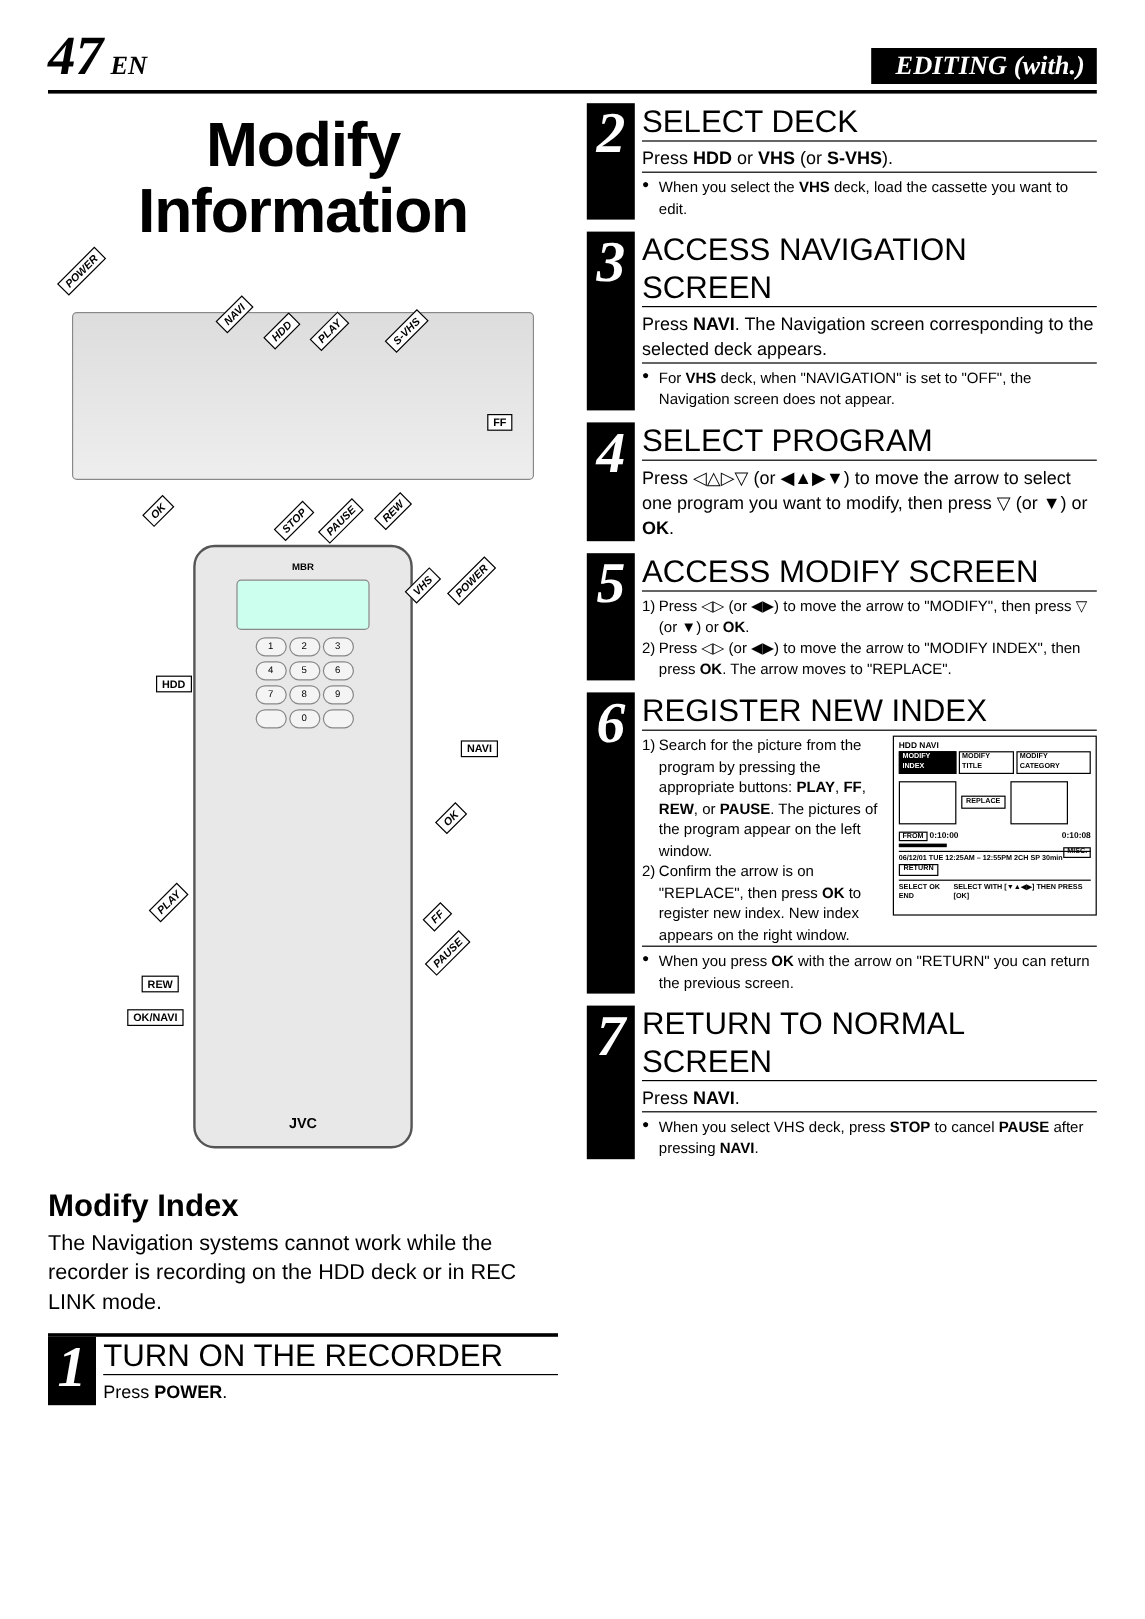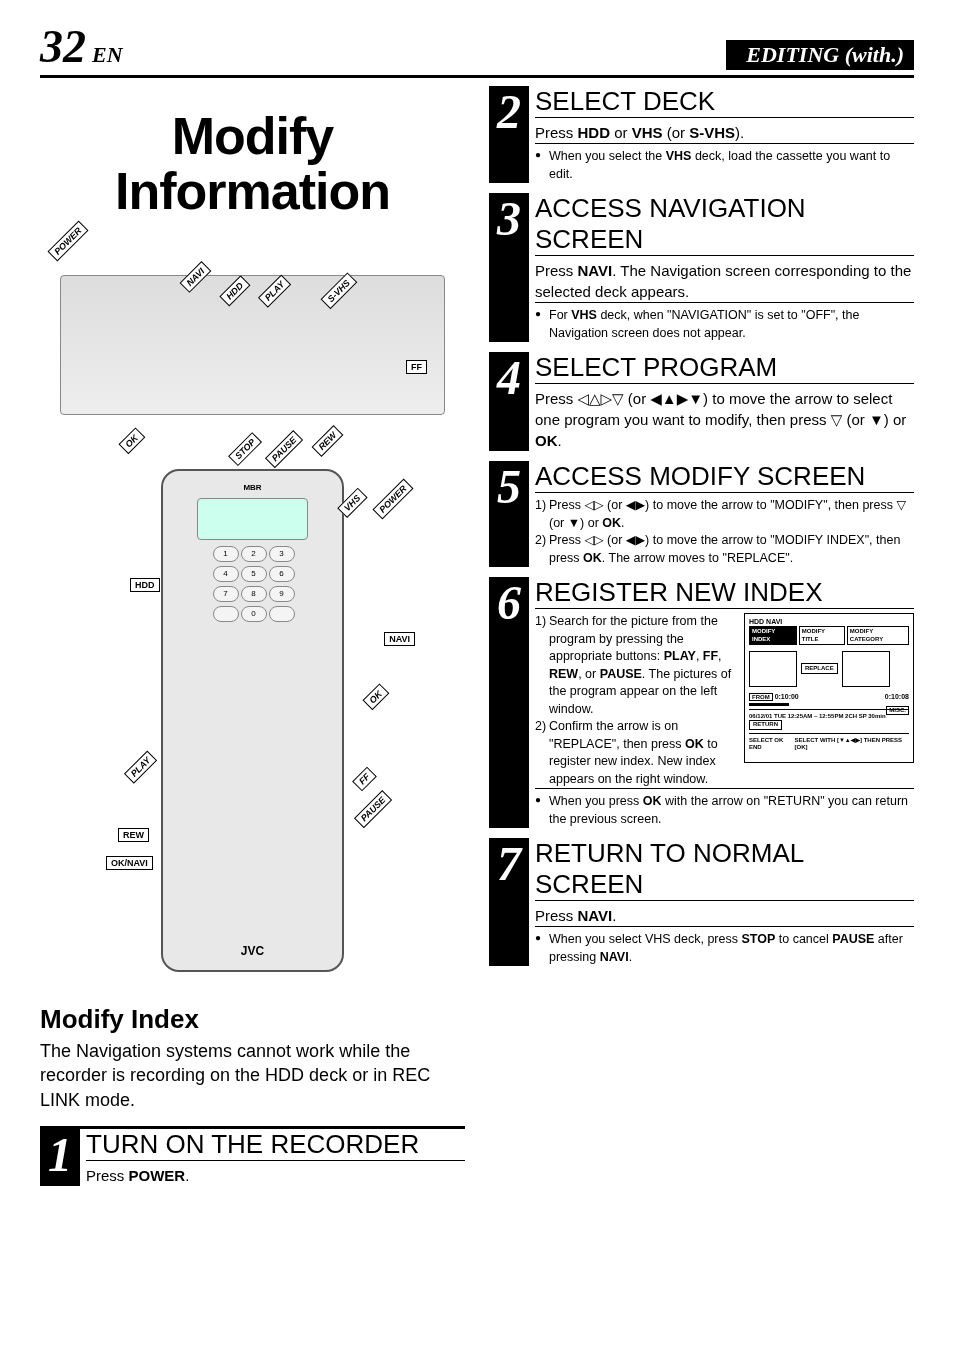--- a/index.html
+++ b/index.html
@@ -48,21 +48,21 @@
   .col {
     width: 50%;
   }
   .main-title {
     font-family: Arial, Helvetica, sans-serif;
     font-weight: 800;
     font-size: 52px;
     line-height: 1.05;
     text-align: center;
     letter-spacing: -1px;
-    margin: 23px 0 12px;
+    margin: 8px 0 12px;
   }
   .device-illus {
     height: 230px;
     border: 0;
     display:flex;
     align-items:center;
     justify-content:center;
     position:relative;
   }
   .remote-illus {
@@ -240,21 +240,21 @@
     width:24px;height:14px;border:1px solid #888;border-radius:8px;background:#f4f4f4;
     font-size:8px;display:flex;align-items:center;justify-content:center;
   }
   .remote-logo{font-weight:bold;font-size:12px;margin-top:auto;}
 </style>
 </head>
 <body>
 
 <div class="header-row">
   <div>
-    <span class="page-num">32</span><span class="page-lang">EN</span>
+    <span class="page-num">47</span><span class="page-lang">EN</span>
   </div>
   <div class="section-header">EDITING (with.)</div>
 </div>
 
 <div class="columns">
 
   <div class="col">
     <div class="main-title">Modify Information</div>
 
     <div class="device-illus">

